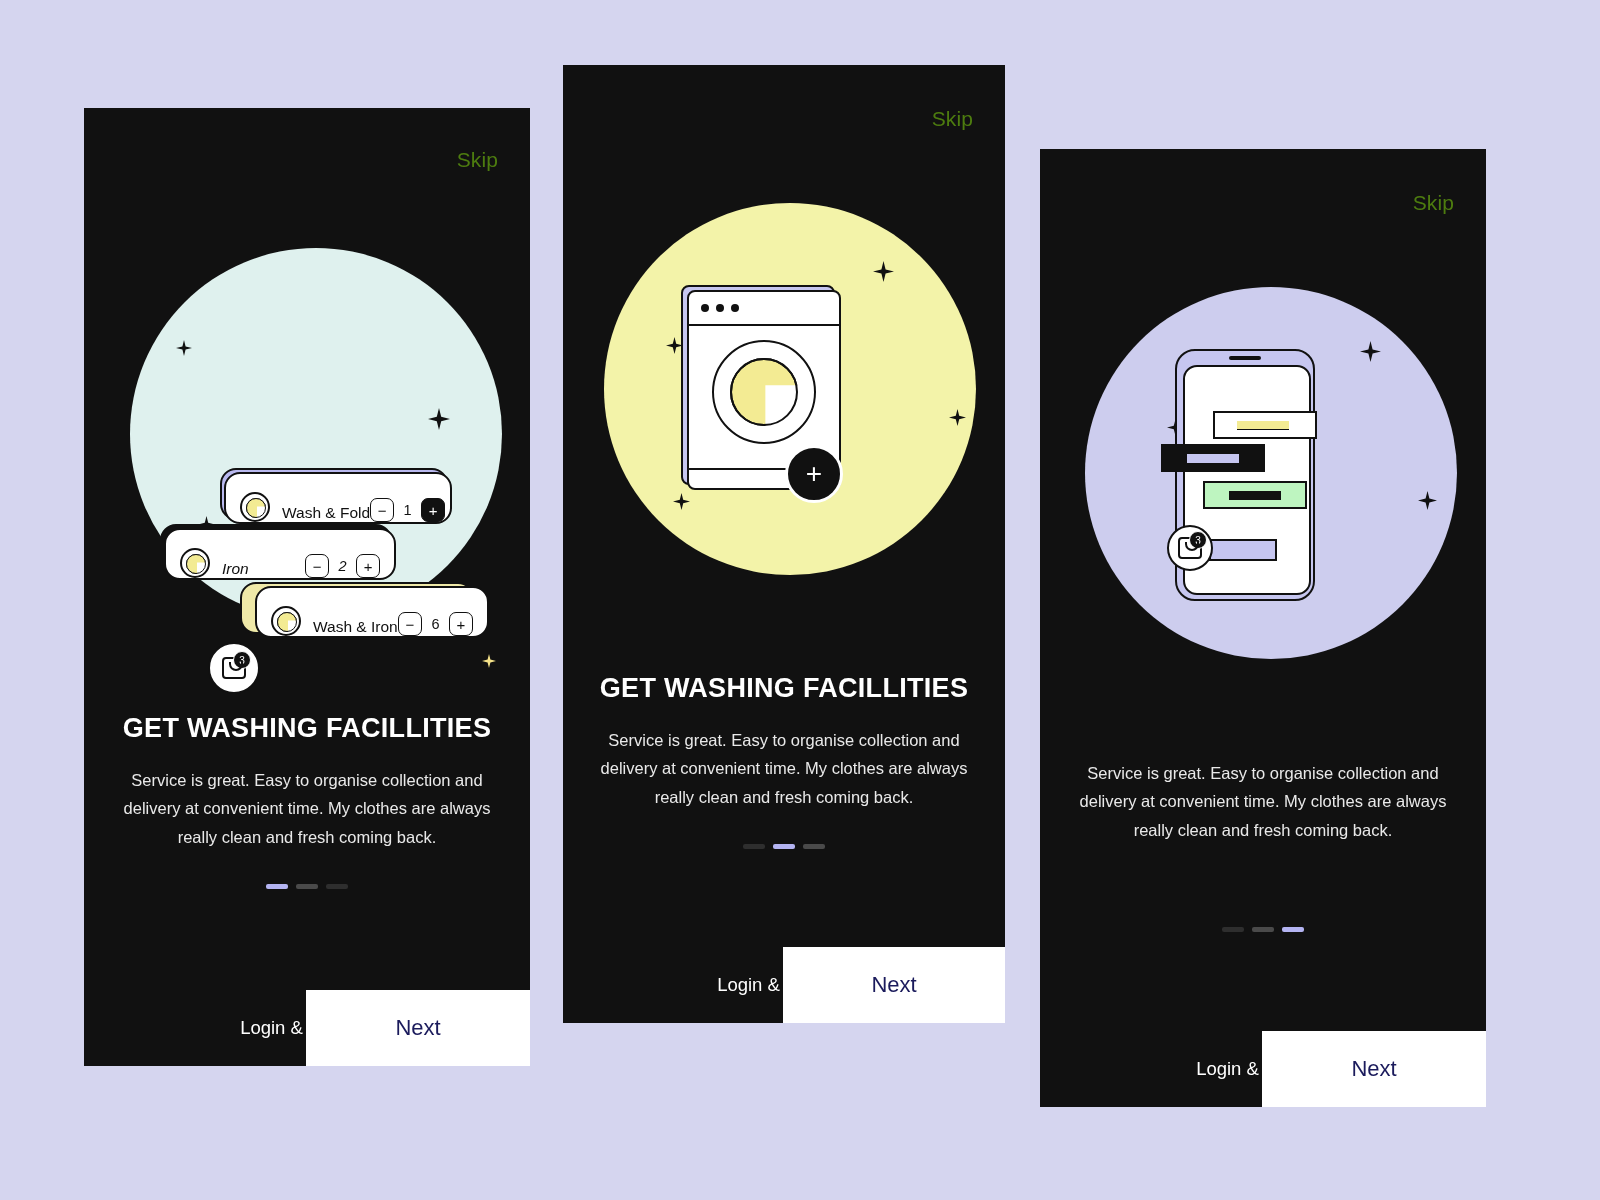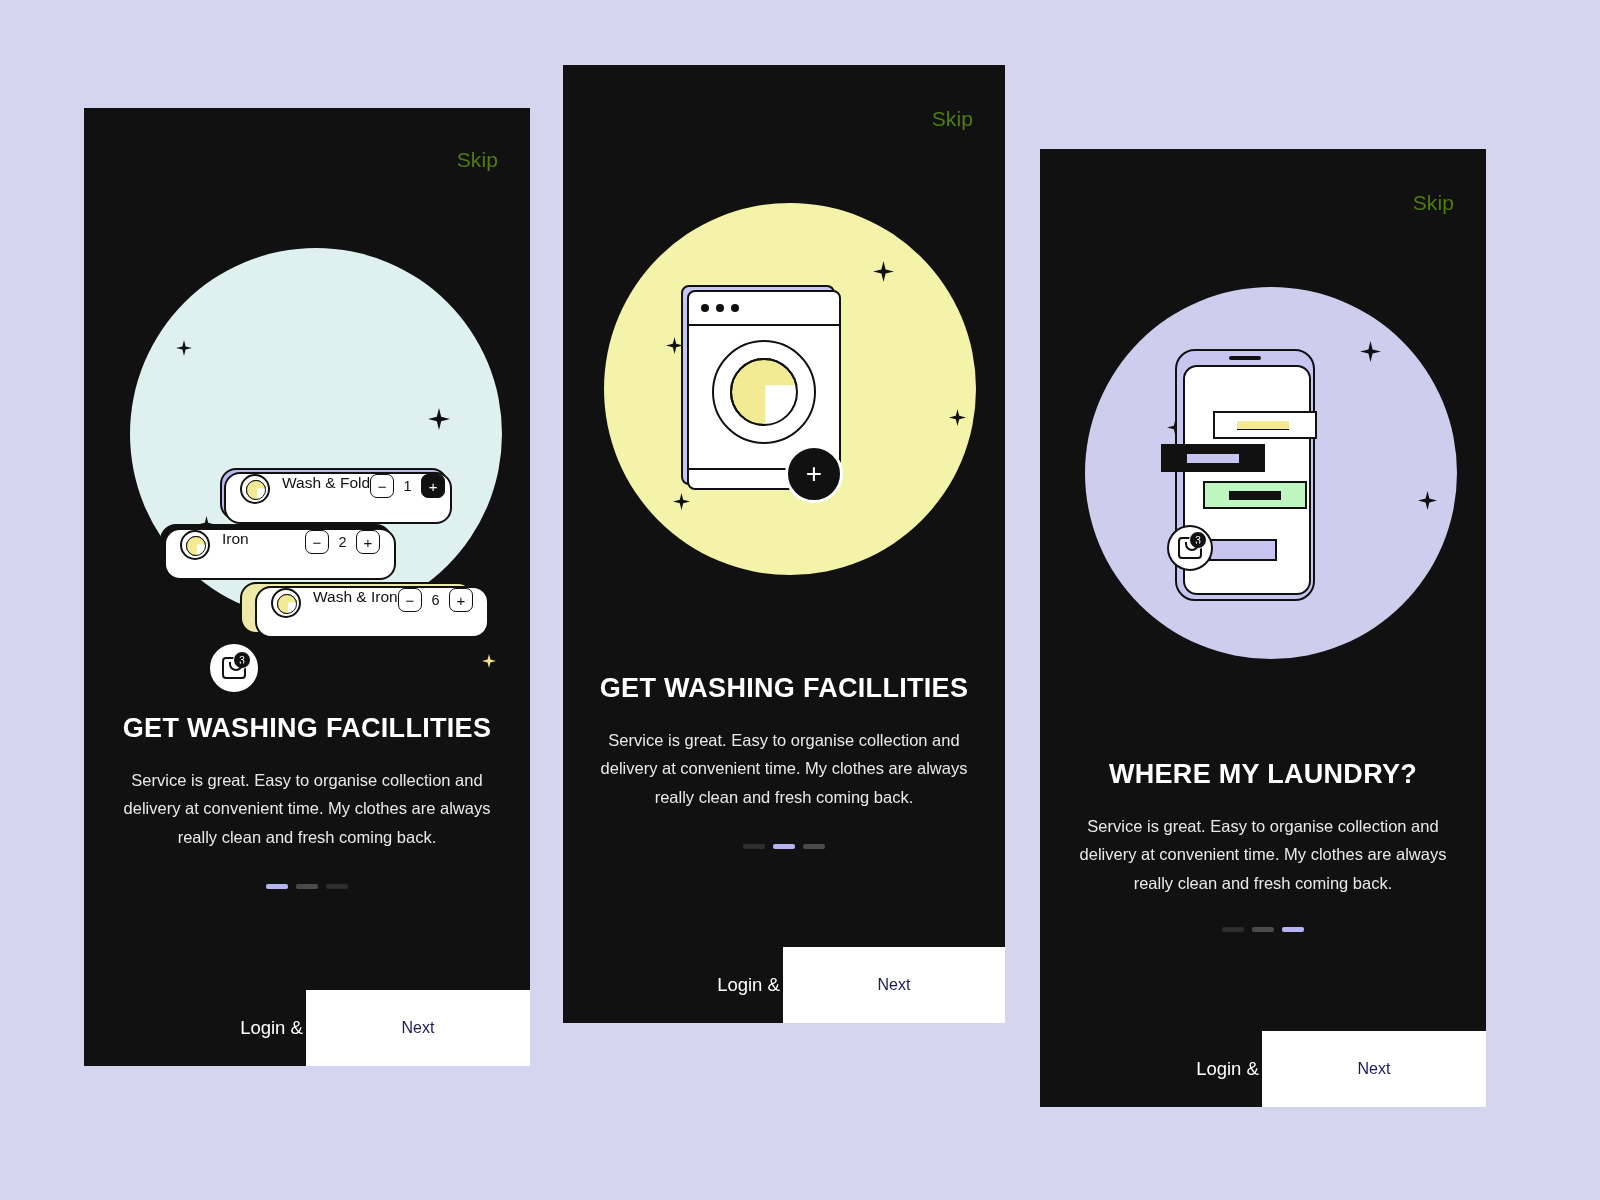--- a/index.html
+++ b/index.html
@@ -73,21 +73,21 @@
 
   
   .cards { position: absolute; left: 0; top: 0; width: 100%; height: 100%; }
 
   .svc-card {
     position: absolute;
     background: #ffffff;
     border: 2px solid #111111;
     border-radius: 16px;
     display: flex;
-    align-items: flex-start;
+    align-items: flex-end;
     padding: 0 14px;
     height: 52px;
   }
   .svc-shadow {
     position: absolute;
     border-radius: 16px;
     border: 2px solid #111111;
   }
 
   .svc-icon {
@@ -142,21 +142,21 @@
     line-height: 1;
     cursor: pointer;
   }
   .step-btn.filled { background: #111111; color: #ffffff; border-color: #111111; }
   .step-qty { font-size: 14.5px; color: #111111; min-width: 9px; text-align: center; }
 
   
   #card0-shadow { left: 136px; top: 232px; width: 228px; height: 52px; background: #b9b9ef; }
   #card0        { left: 140px; top: 236px; width: 228px; }
   #card1-shadow { left: 76px;  top: 288px; width: 232px; height: 52px; background: #111111; }
-  #card1        { left: 80px;  top: 292px; width: 232px; }
+  #card1        { left: 80px;  top: 292px; width: 232px; font-style: italic; }
   #card2-shadow { left: 156px; top: 346px; width: 234px; height: 52px; background: #efe9a8; }
   #card2        { left: 160px; top: 350px; width: 234px; margin-left: 11px; }
 
   
   .bag-badge {
     position: absolute;
     width: 52px; height: 52px;
     border-radius: 50%;
     background: #ffffff;
     border: 2px solid #111111;
@@ -354,21 +354,21 @@
   }
   .btn-next {
     position: absolute;
     right: 0;
     bottom: 0;
     width: 224px;
     height: 76px;
     background: #ffffff;
     color: #1b1b5c;
     display: flex; align-items: center; justify-content: center;
-    font-size: 16px;
+    font-size: 22px;
     cursor: pointer;
   }
   #screen1 .btn-next { width: 224px; }
   #screen2 .btn-next { width: 222px; }
   #screen3 .btn-next { width: 224px; }
 </style>
 </head>
 <body>
 
 <div class="canvas">
@@ -528,21 +528,20 @@
 
           <div class="bag-badge pm-badge">
             <span class="bag-glyph">
               <span class="bag-count">3</span>
             </span>
           </div>
         </div>
       </div>
 
       <div class="copy">
-        <div class="headline">WHERE MY LAUNDRY?</div>
         <div class="subcopy">Service is great. Easy to organise collection and delivery at convenient time. My clothes are always really clean and fresh coming back.</div>
       </div>
 
       <div class="dots">
         <span class="dot dim"></span>
         <span class="dot"></span>
         <span class="dot active"></span>
       </div>
 
       <div class="bottom">

